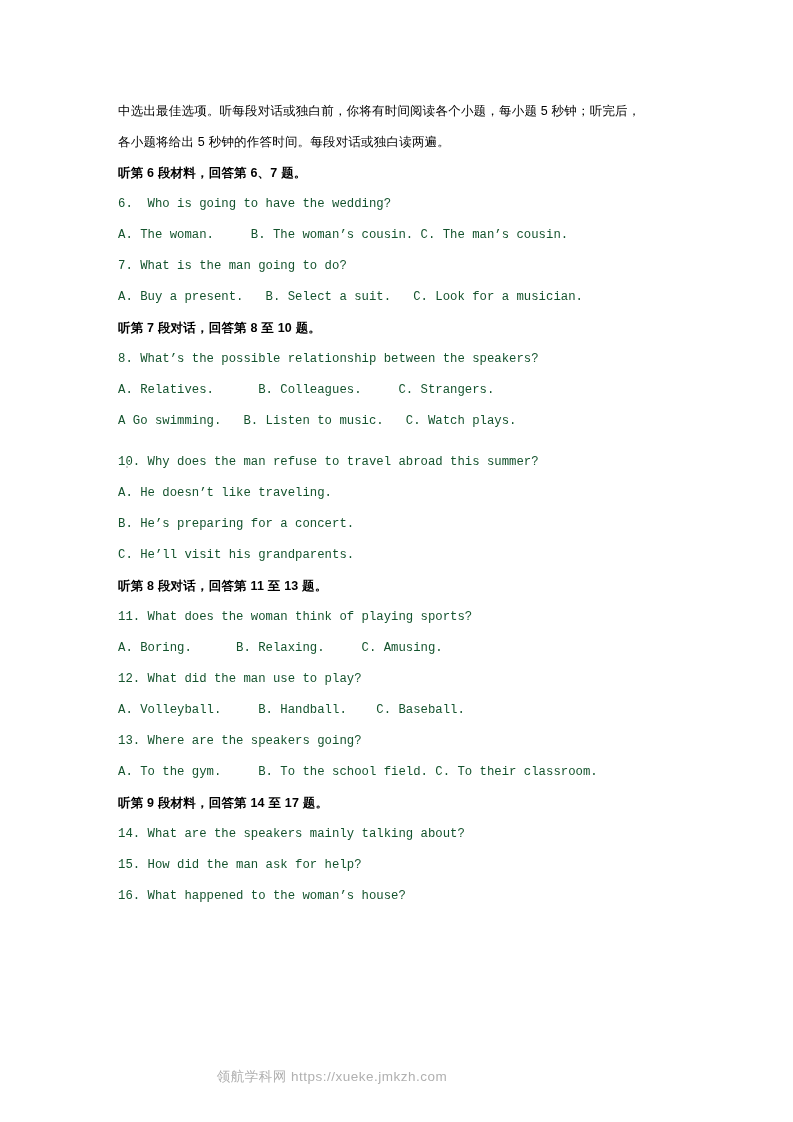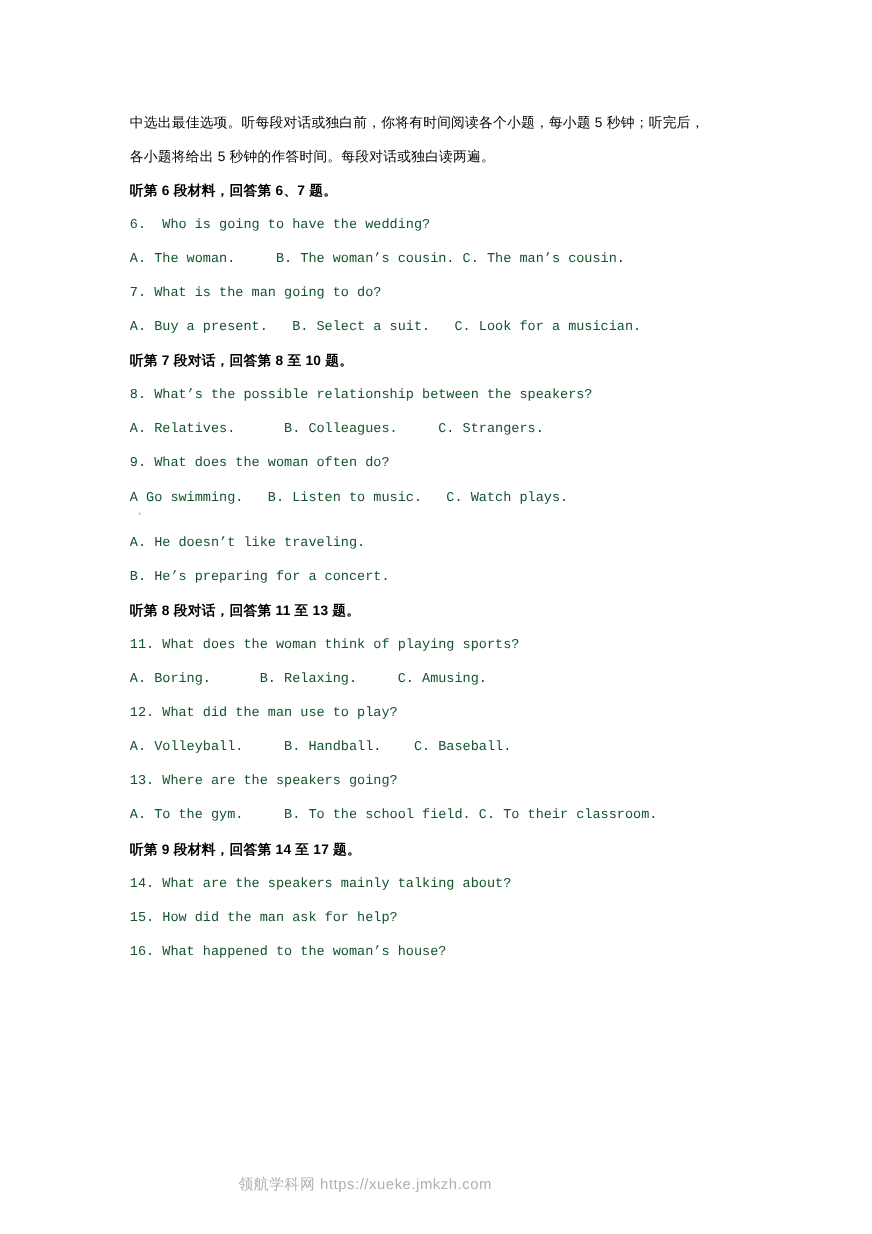--- a/index.html
+++ b/index.html
@@ -84,25 +84,26 @@
 
     <p class="heading">听第 6 段材料，回答第 6、7 题。</p>
     <p class="qline">6.  Who is going to have the wedding?</p>
     <p class="qline">A. The woman.     B. The woman’s cousin. C. The man’s cousin.</p>
     <p class="qline">7. What is the man going to do?</p>
     <p class="qline">A. Buy a present.   B. Select a suit.   C. Look for a musician.</p>
 
     <p class="heading">听第 7 段对话，回答第 8 至 10 题。</p>
     <p class="qline">8. What’s the possible relationship between the speakers?</p>
     <p class="qline">A. Relatives.      B. Colleagues.     C. Strangers.</p>
-    <p class="qline">9. What does the woman often do?</p>
     <p class="qline">A Go swimming.   B. Listen to music.   C. Watch plays.</p>
     <div class="gap-small"></div>
+    <p class="qline">10. Why does the man refuse to travel abroad this summer?</p>
     <p class="qline">A. He doesn’t like traveling.</p>
     <p class="qline">B. He’s preparing for a concert.</p>
+    <p class="qline">C. He’ll visit his grandparents.</p>
 
     <p class="heading">听第 8 段对话，回答第 11 至 13 题。</p>
     <p class="qline">11. What does the woman think of playing sports?</p>
     <p class="qline">A. Boring.      B. Relaxing.     C. Amusing.</p>
     <p class="qline">12. What did the man use to play?</p>
     <p class="qline">A. Volleyball.     B. Handball.    C. Baseball.</p>
     <p class="qline">13. Where are the speakers going?</p>
     <p class="qline">A. To the gym.     B. To the school field. C. To their classroom.</p>
 
     <p class="heading">听第 9 段材料，回答第 14 至 17 题。</p>

